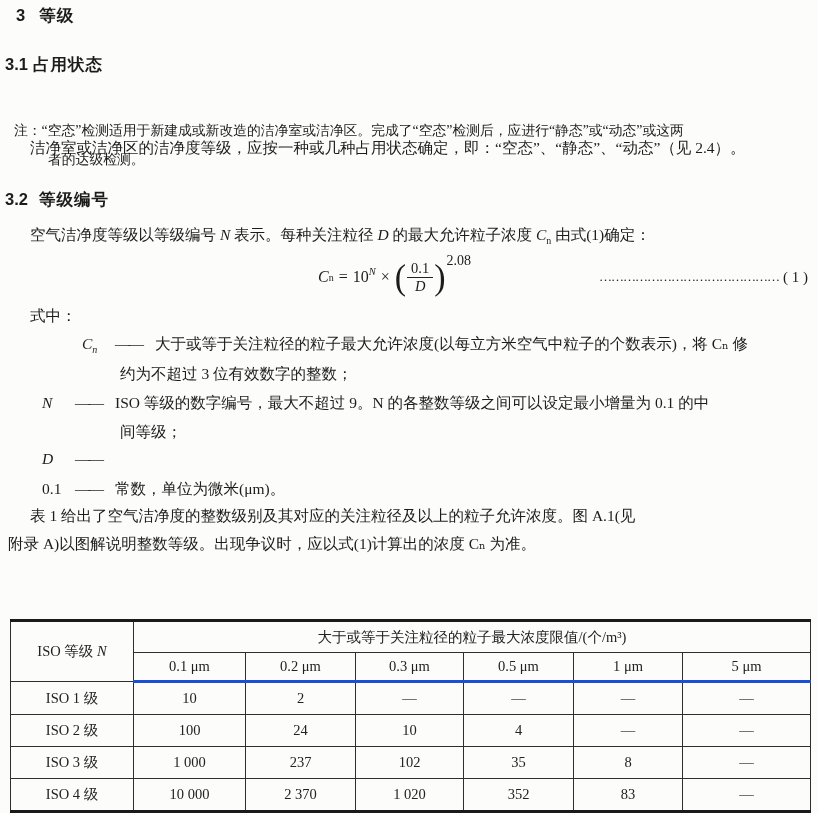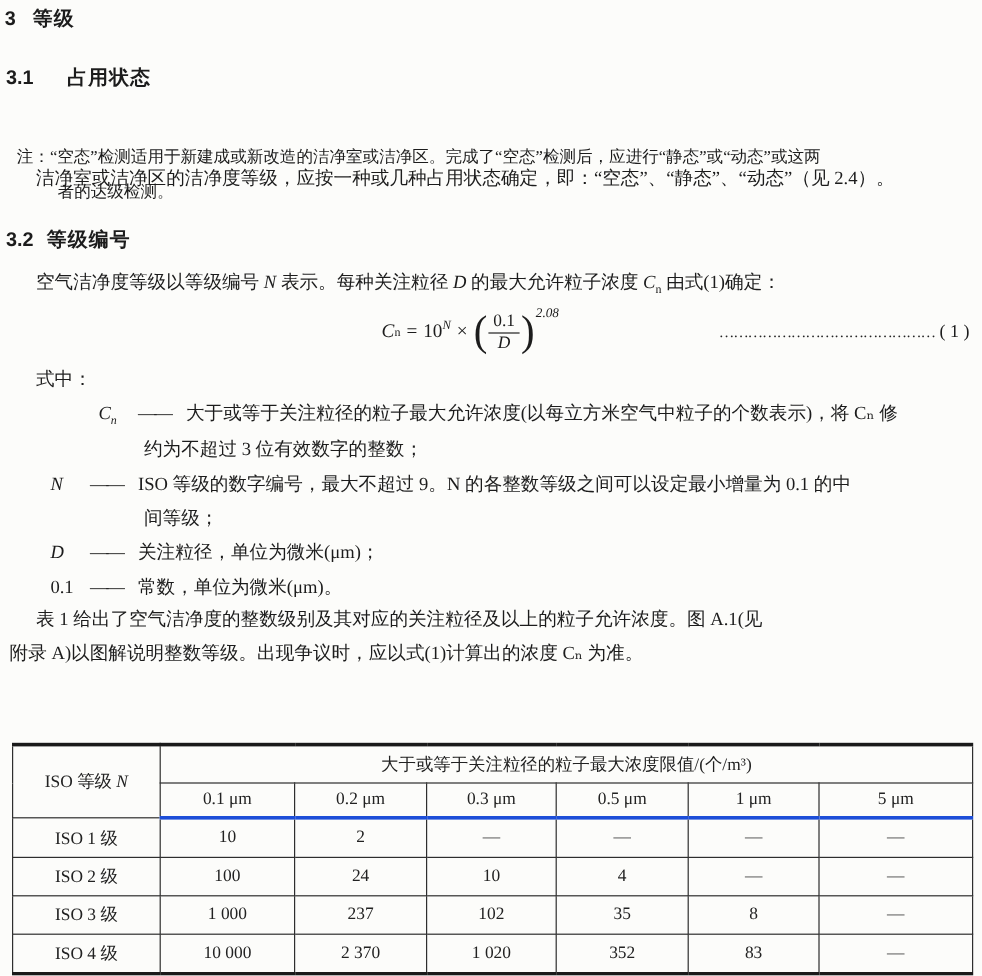--- a/index.html
+++ b/index.html
@@ -26,21 +26,21 @@
     position:absolute;left:318px;top:252px;width:490px;height:50px;
     display:flex;align-items:center;font-size:16px;
   }
   .f-lhs{display:inline-flex;align-items:center;}
   .f-lhs .gap{margin:0 5px;}
   .f-sup{font-size:10.5px;position:relative;top:-6px;}
   .frac{display:inline-flex;flex-direction:column;align-items:center;
         line-height:1.15;font-size:14.5px;margin:0 1px;}
   .frac .fnum{padding:0 4px;border-bottom:1.3px solid #222;}
   .paren{font-size:34px;font-weight:300;line-height:.9;transform:scaleY(1.05);}
-  .paren-exp{font-size:11px;position:relative;top:-16px;left:1px;font-style:italic;}
+  .paren-exp{font-size:14px;position:relative;top:-16px;left:1px;}
   .f-dots{margin-left:auto;font-size:13px;letter-spacing:-1px;color:#222;}
   .f-eqnum{margin-left:4px;font-size:15px;}
   
   .def-row{position:absolute;left:42px;display:flex;align-items:baseline;font-size:15.5px;}
   .def-term{width:33px;flex:none;font-style:italic;}
   .def-term.roman{font-style:normal;}
   .def-dash{width:40px;flex:none;letter-spacing:-2px;}
   .def-cont{position:absolute;left:120px;font-size:15.5px;white-space:nowrap;text-align:center;}
   
   .tbl-title{
@@ -65,26 +65,26 @@
   table.iso .hdr2 th{height:27px;border-bottom:3px solid #1d4ed8;}
   table.iso tbody td{height:31px;}
   table.iso tbody tr:last-child td{border-bottom:3px solid #1a1a1a;}
   .dash-cell{color:#444;}
 </style>
 </head>
 <body>
 
 <div class="page">
 
-  <div class="abs heading" style="left:4px;top:5px;">
+  <div class="abs heading" style="left:16px;top:5px;">
     <span class="h-num">3</span><span>等级</span>
   </div>
 
   <div class="abs heading" style="left:5px;top:54px;">
-    <span class="h-num" style="margin-right:28px">3.1</span><span>占用状态</span>
+    <span class="h-num" style="margin-right:5px">3.1</span><span>占用状态</span>
   </div>
 
   <div class="abs body" style="left:30px;top:92px;margin-top:46px;">洁净室或洁净区的洁净度等级，应按一种或几种占用状态确定，即：“空态”、“静态”、“动态”（见 2.4）。</div>
   <div class="abs note" style="left:14px;top:122px;">注：“空态”检测适用于新建成或新改造的洁净室或洁净区。完成了“空态”检测后，应进行“静态”或“动态”或这两</div>
   <div class="abs note" style="left:48px;top:151px;">者的达级检测。</div>
 
   <div class="abs heading" style="left:5px;top:189px;">
     <span class="h-num" style="margin-right:11px">3.2</span><span>等级编号</span>
   </div>
 
@@ -124,21 +124,20 @@
   <div class="def-row" style="top:393px;">
     <span class="def-term">N</span>
     <span class="def-dash">——</span>
     <span>ISO 等级的数字编号，最大不超过 9。N 的各整数等级之间可以设定最小增量为 0.1 的中</span>
   </div>
   <div class="def-cont" style="top:422px;">间等级；</div>
 
   <div class="def-row" style="top:450px;">
     <span class="def-term">D</span>
     <span class="def-dash">——</span>
-    <span>关注粒径，单位为微米(μm)；</span>
   </div>
 
   <div class="def-row" style="top:479px;">
     <span class="def-term roman">0.1</span>
     <span class="def-dash">——</span>
     <span>常数，单位为微米(μm)。</span>
   </div>
 
   <div class="abs body" style="left:30px;top:506px;">表 1 给出了空气洁净度的整数级别及其对应的关注粒径及以上的粒子允许浓度。图 A.1(见</div>
   <div class="abs body" style="left:8px;top:534px;">附录 A)以图解说明整数等级。出现争议时，应以式(1)计算出的浓度 Cₙ 为准。</div>

